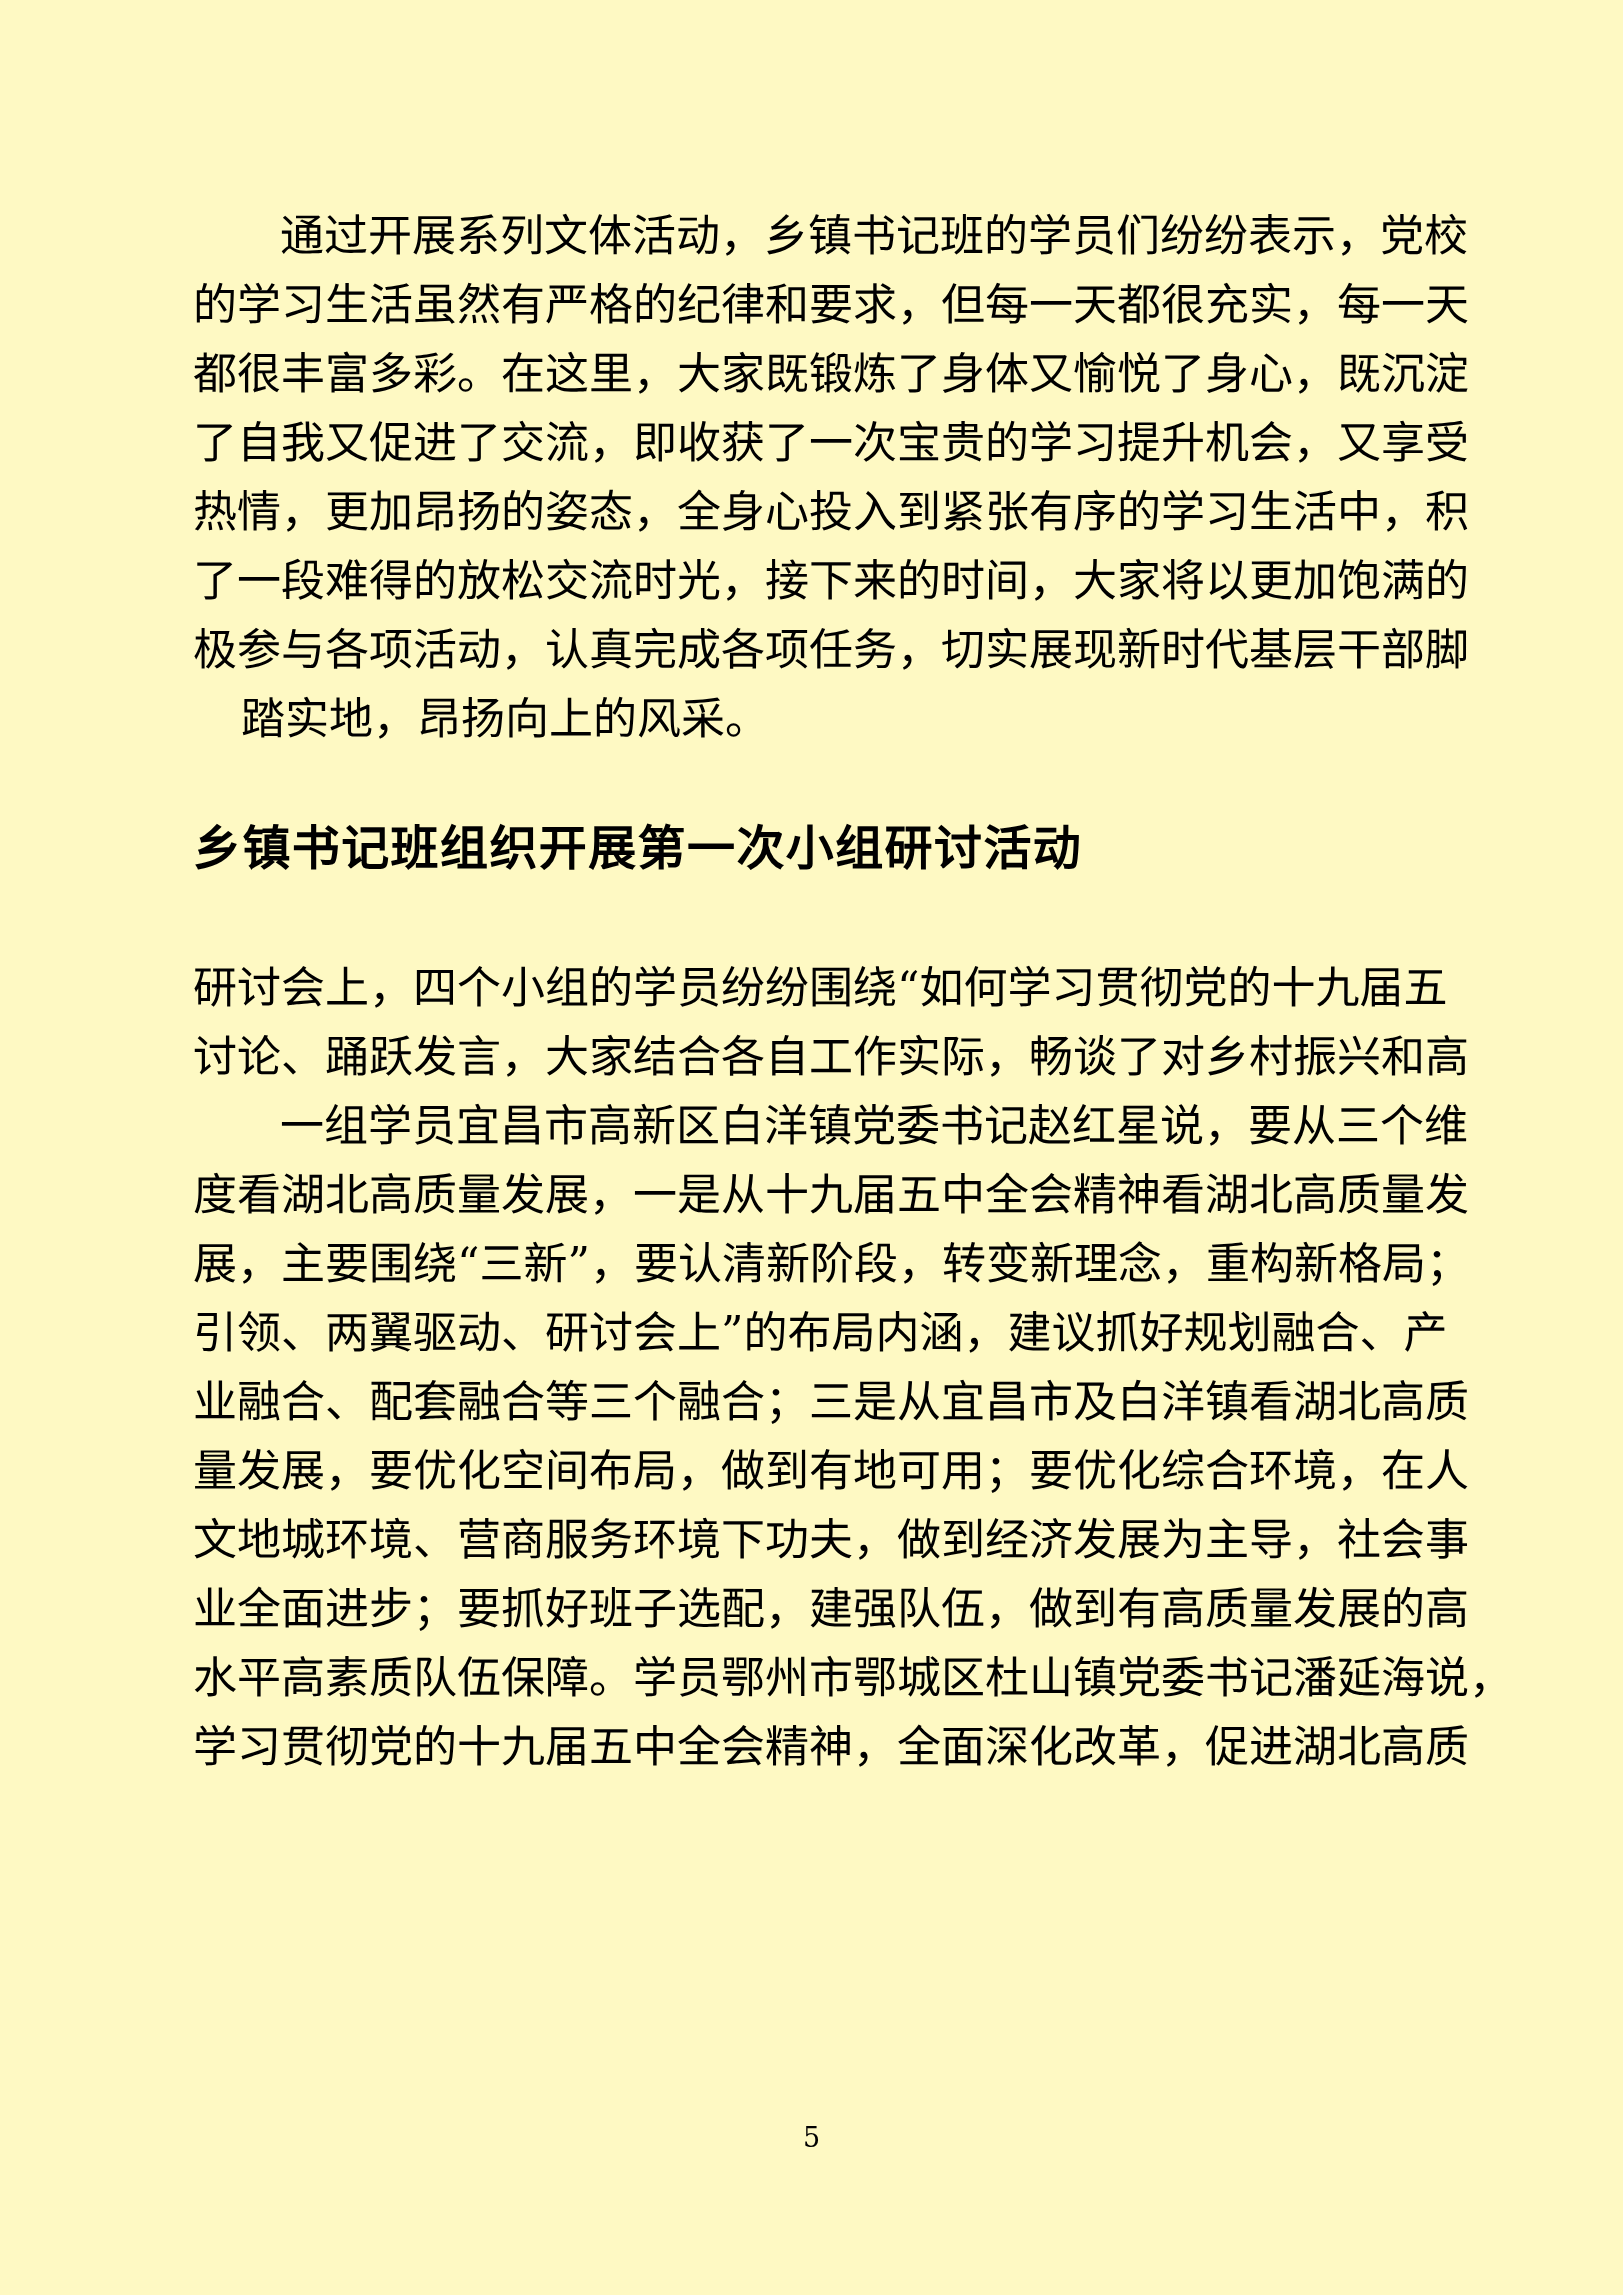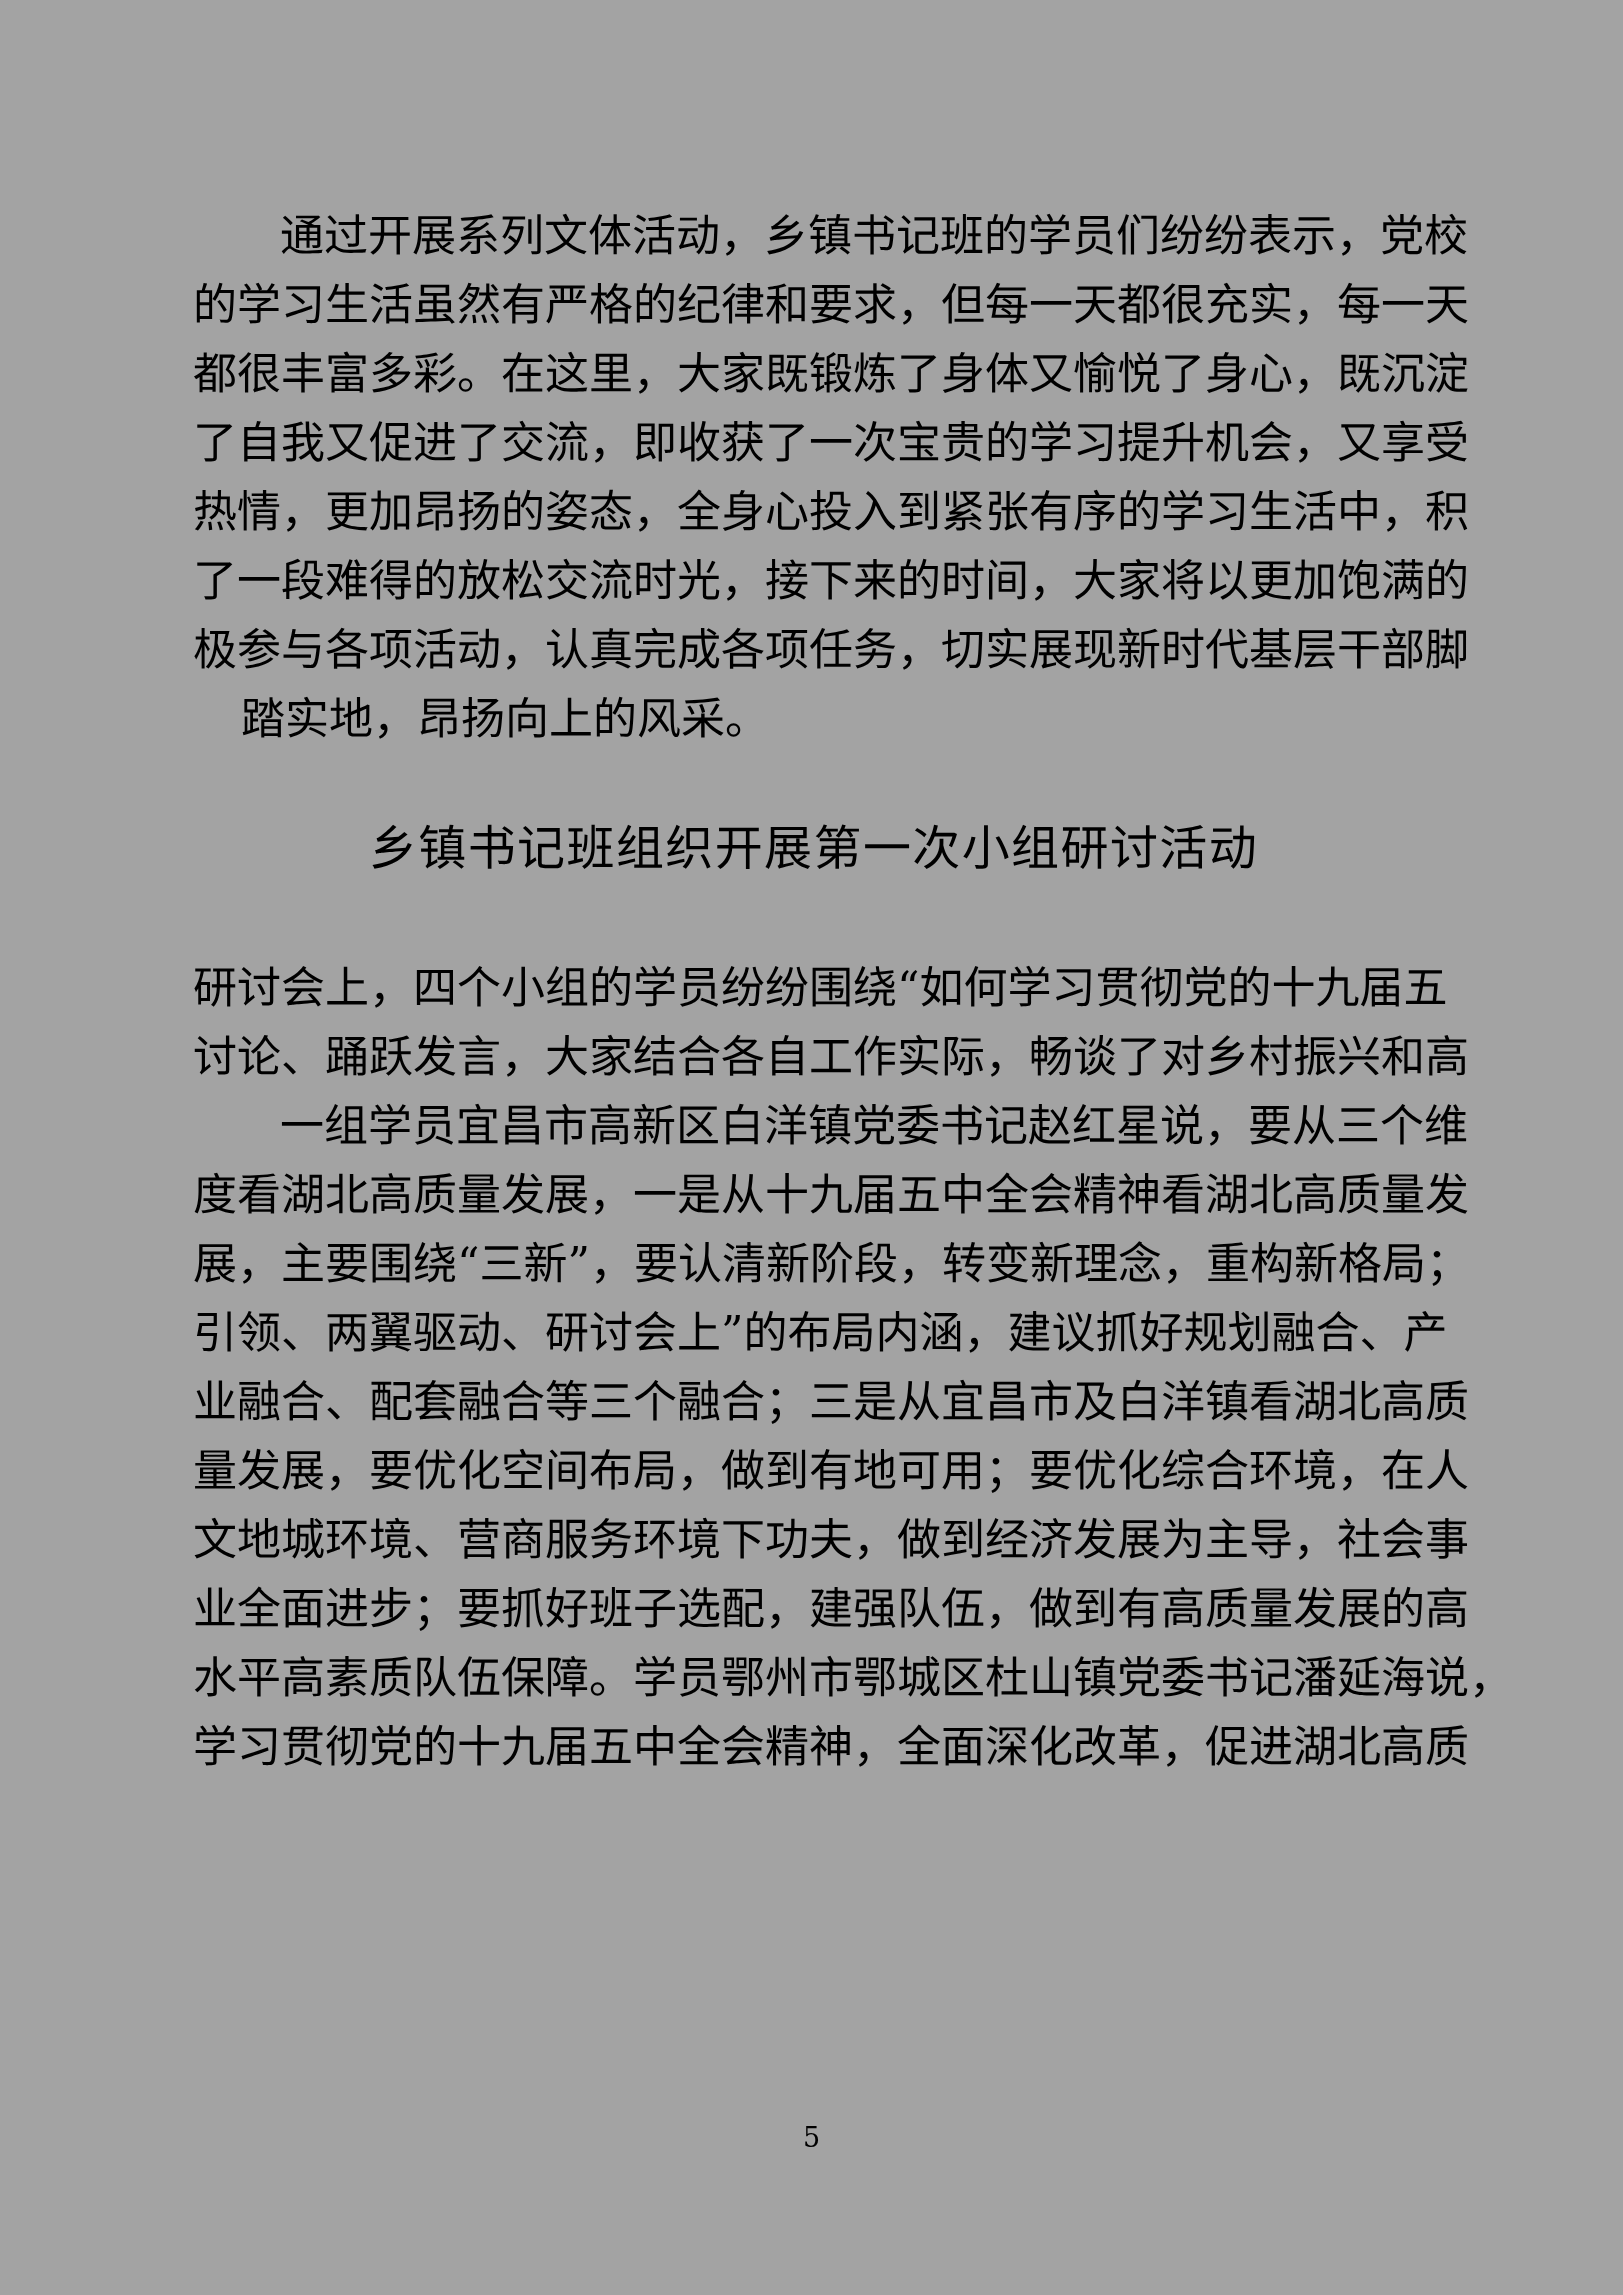--- a/index.html
+++ b/index.html
@@ -8,21 +8,21 @@
     width: 1623px;
     height: 2295px;
     background: #ffffff;
     color: #000000;
     font-family: "DejaVu Serif", "Liberation Serif", serif;
   }
   .page {
     position: relative;
     width: 1623px;
     height: 2295px;
-    background: #a3a3a3;
+    background: #fef9c3;
     overflow: hidden;
   }
   .content {
     position: absolute;
     left: 193px;
     top: 201px;
     width: 1241px;
   }
   .line {
     font-size: 44px;
@@ -31,25 +31,24 @@
     white-space: nowrap;
     text-align: justify;
     text-align-last: justify;
     text-justify: inter-character;
   }
   .line.indent { text-indent: 87px; }
   .line.last { text-align-last: left; margin-left: 48px; }
   .seg.bold { font-weight: normal; }
   .heading {
     font-family: "DejaVu Sans", "Liberation Sans", sans-serif;
-    font-weight: 400;
+    font-weight: 700;
     font-size: 48px;
     line-height: 75px;
     margin: 58px 0 67px 0;
-    text-align: center;
     letter-spacing: 1.4px;
   }
   .page-number {
     position: absolute;
     left: 0;
     top: 2122px;
     width: 100%;
     text-align: center;
     font-size: 27px;
     line-height: 31px;

